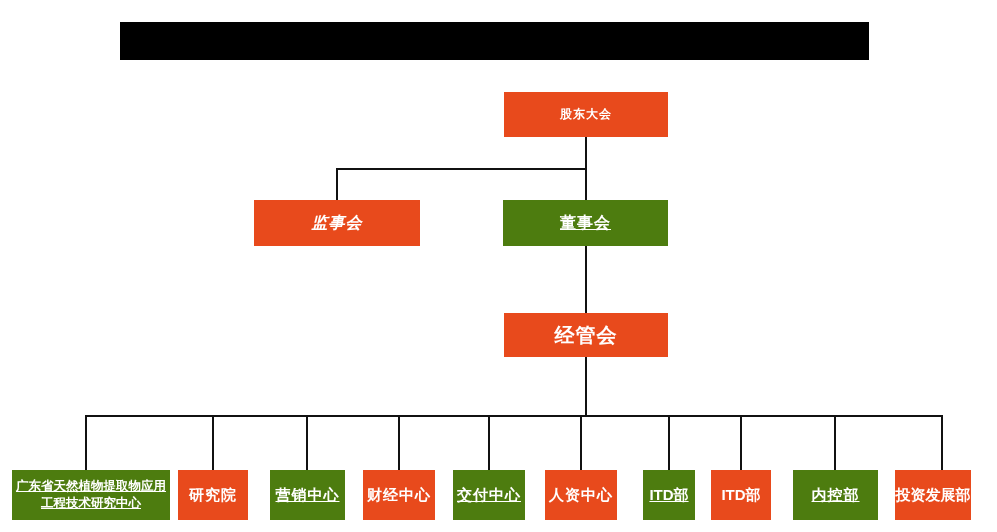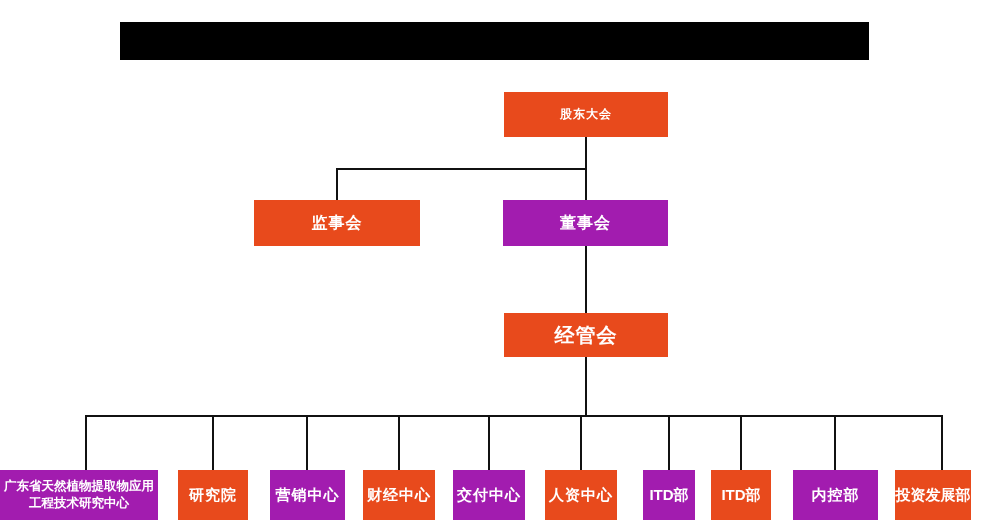--- a/index.html
+++ b/index.html
@@ -28,33 +28,33 @@
     display: flex;
     align-items: center;
     justify-content: center;
     color: #ffffff;
     font-weight: bold;
     text-align: center;
     box-sizing: border-box;
     letter-spacing: 1px;
   }
   .dark  { background: #e84a1c; }
-  .light { background: #a21caf; }
+  .light { background: #4d7c0f; text-decoration: underline; }
   .line {
     position: absolute;
     background: #111111;
   }
   
   #n-shareholders { left: 504px; top: 92px;  width: 164px; height: 45px; font-size: 12px; }
-  #n-supervisory  { left: 254px; top: 200px; width: 166px; height: 46px; font-size: 16px; }
+  #n-supervisory  { left: 254px; top: 200px; width: 166px; height: 46px; font-size: 16px; font-style: italic; }
   #n-board        { left: 503px; top: 200px; width: 165px; height: 46px; font-size: 16px; }
   #n-management   { left: 504px; top: 313px; width: 164px; height: 44px; font-size: 20px; }
   
   .dept { top: 470px; height: 50px; font-size: 15px; }
-  #d0 { left: 0;   width: 158px; font-size: 12.5px; line-height: 1.35; letter-spacing: 0; padding: 0 3px; }
+  #d0 { left: 12px;   width: 158px; font-size: 12.5px; line-height: 1.35; letter-spacing: 0; padding: 0 3px; }
   #d1 { left: 178px; width: 70px; }
   #d2 { left: 270px; width: 75px; }
   #d3 { left: 363px; width: 72px; }
   #d4 { left: 453px; width: 72px; }
   #d5 { left: 545px; width: 72px; }
   #d6 { left: 643px; width: 52px; letter-spacing: 0; }
   #d7 { left: 711px; width: 60px; letter-spacing: 0; }
   #d8 { left: 793px; width: 85px; }
   #d9 { left: 895px; width: 76px; letter-spacing: 0; }
   

